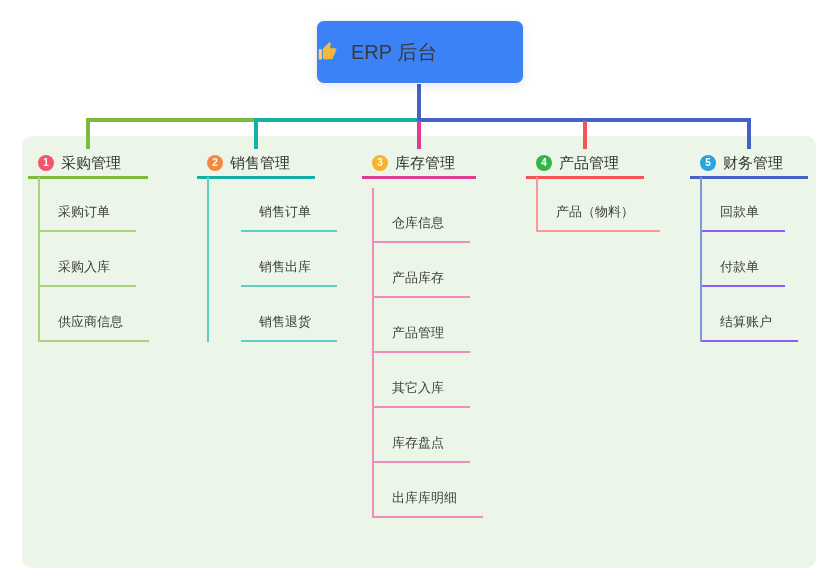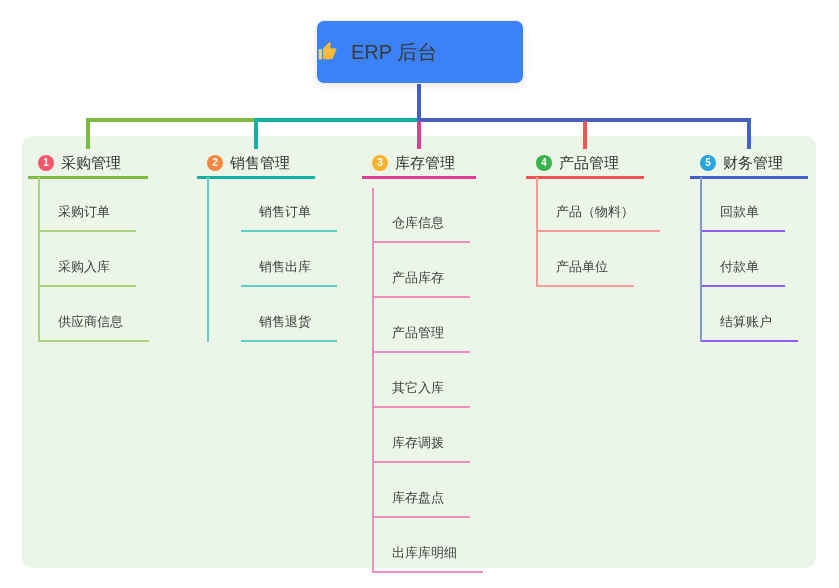--- a/index.html
+++ b/index.html
@@ -138,40 +138,34 @@
   <div class="child-row">
       <span class="child-item">产品库存</span>
     </div>
   <div class="child-row">
       <span class="child-item">产品管理</span>
     </div>
   <div class="child-row">
       <span class="child-item">其它入库</span>
     </div>
   <div class="child-row">
-      <span class="child-item">库存调拨</span>
-    </div>
-  <div class="child-row">
       <span class="child-item">库存盘点</span>
     </div>
   <div class="child-row">
       <span class="child-item">出库库明细</span>
     </div>
 </div>
 
 <div class="branch-title bt4">
   <span class="badge bd4">4</span>
   <span class="txt">产品管理</span>
 </div>
 <div class="children ch4">
   <div class="child-row">
       <span class="child-item">产品（物料）</span>
-    </div>
-  <div class="child-row">
-      <span class="child-item">产品单位</span>
     </div>
 </div>
 
 <div class="branch-title bt5">
   <span class="badge bd5">5</span>
   <span class="txt">财务管理</span>
 </div>
 <div class="children ch5">
   <div class="child-row">
       <span class="child-item">回款单</span>

